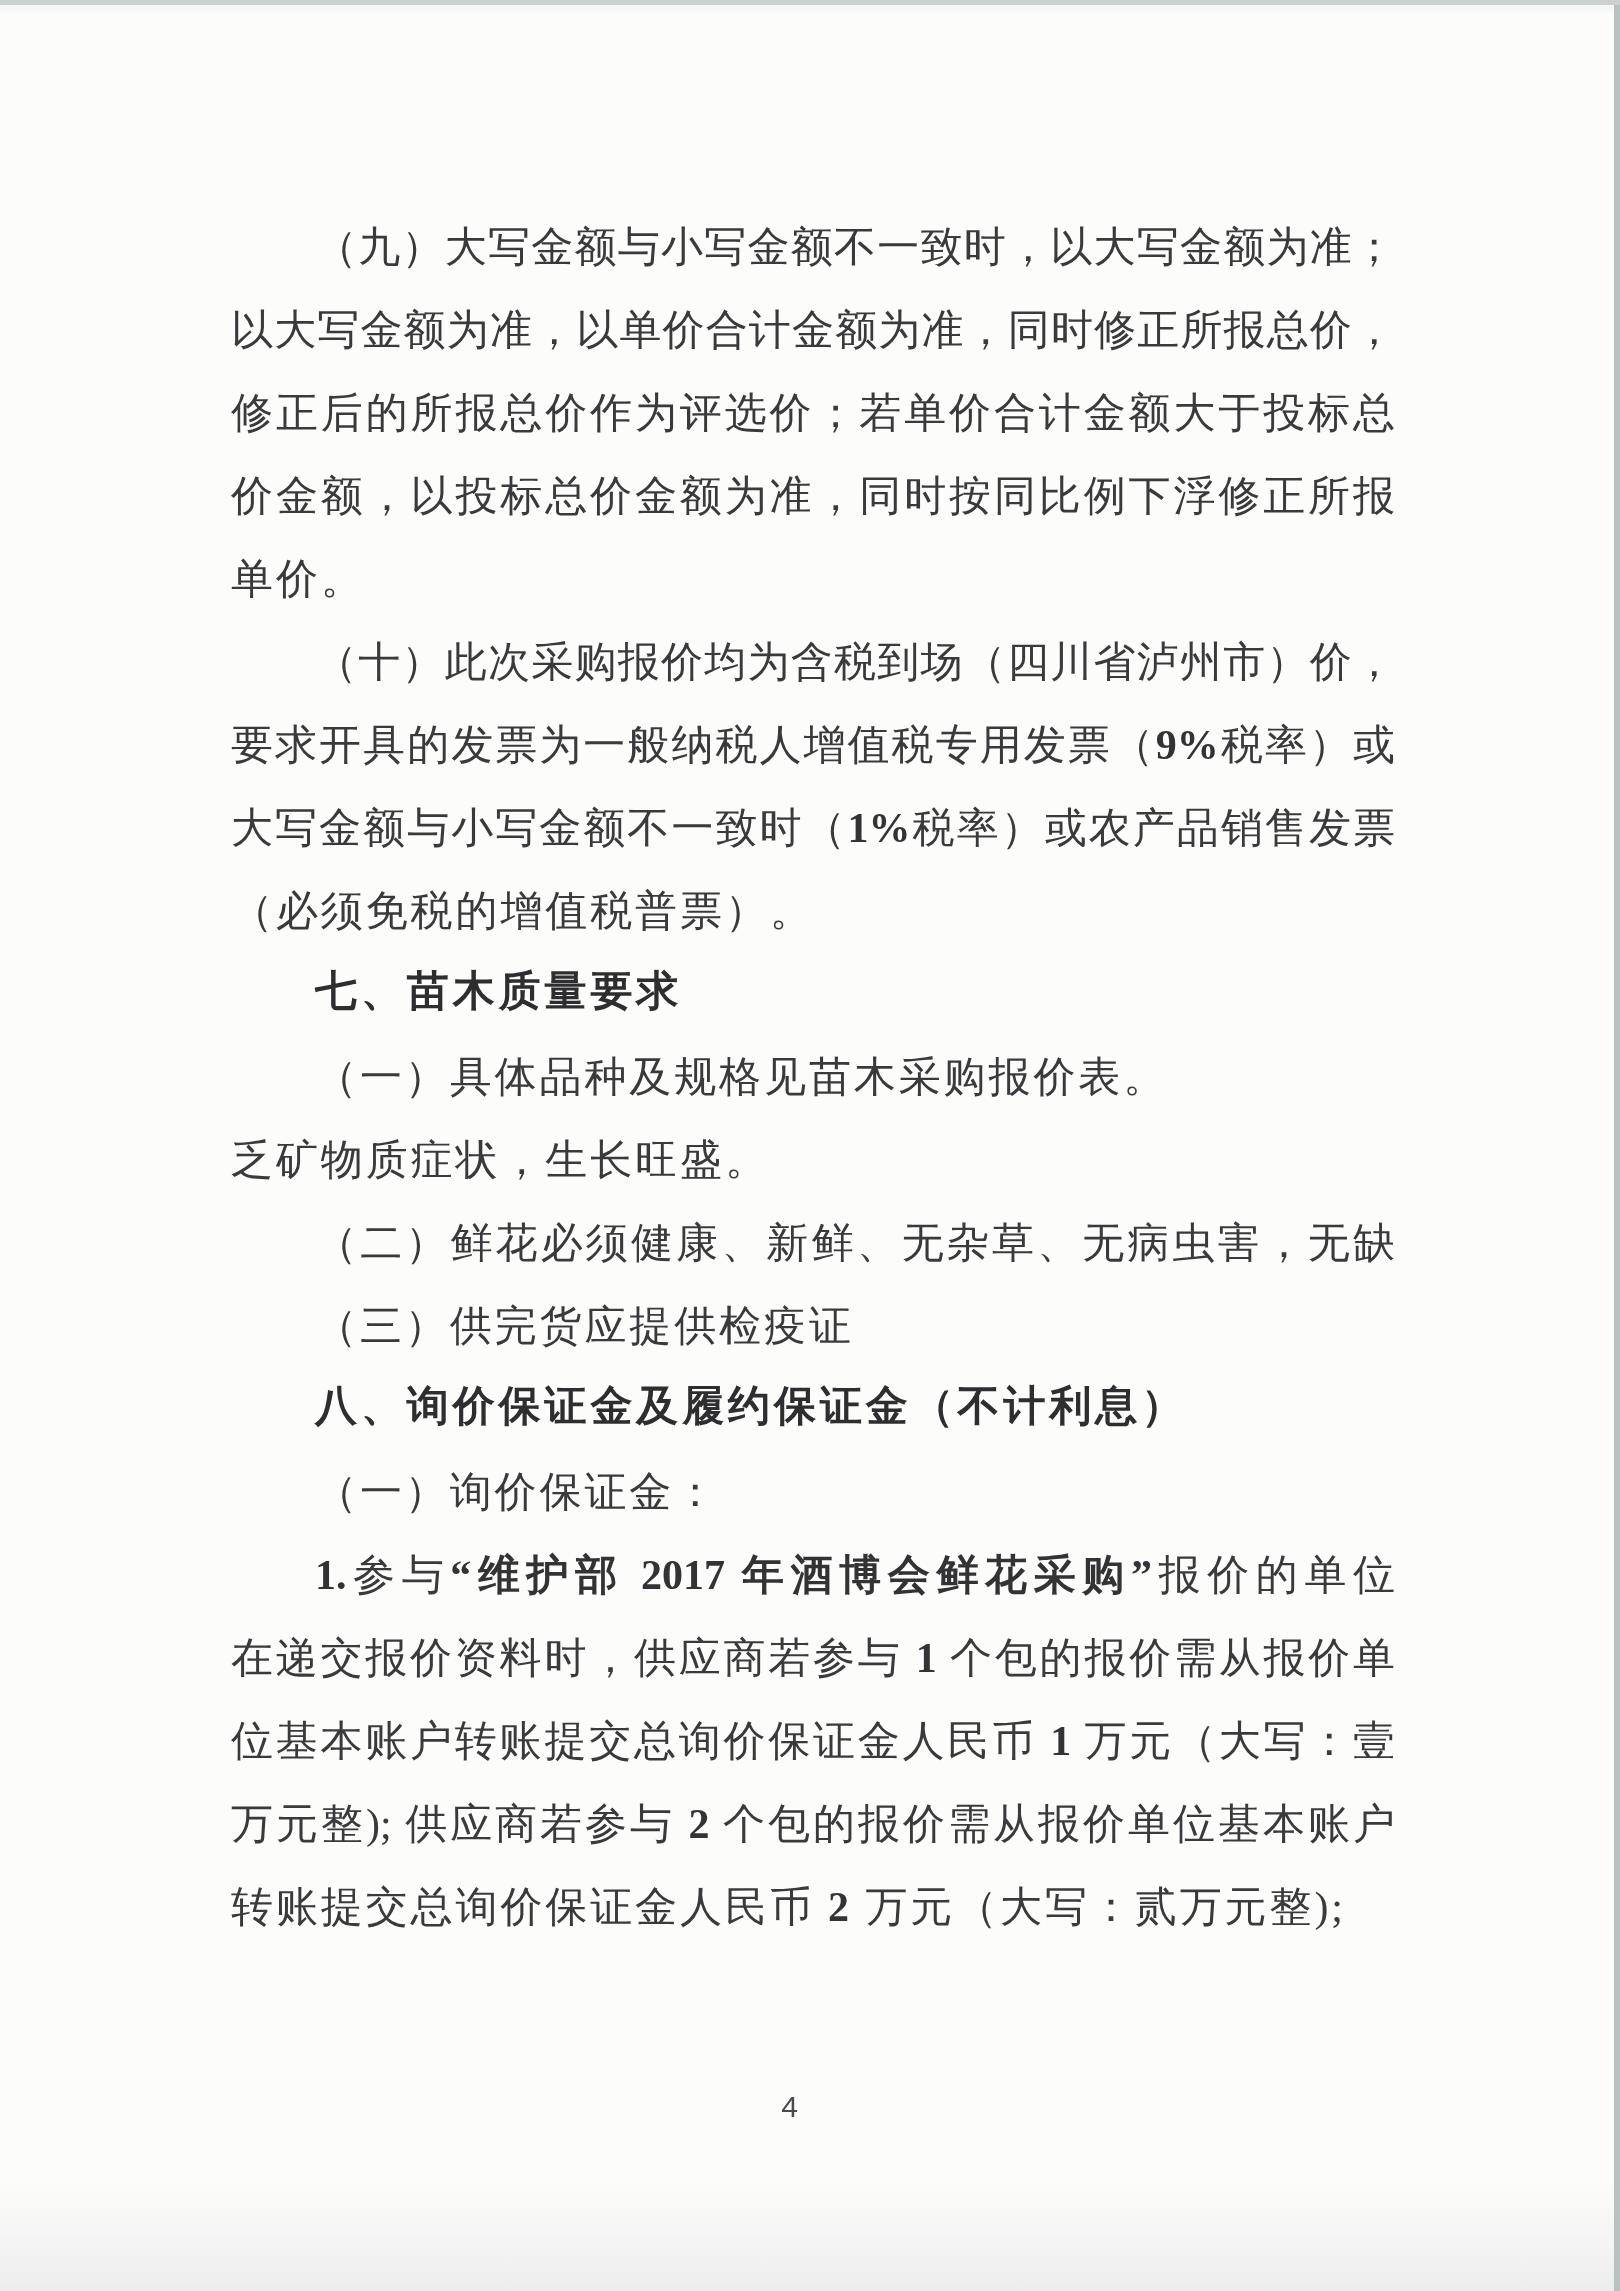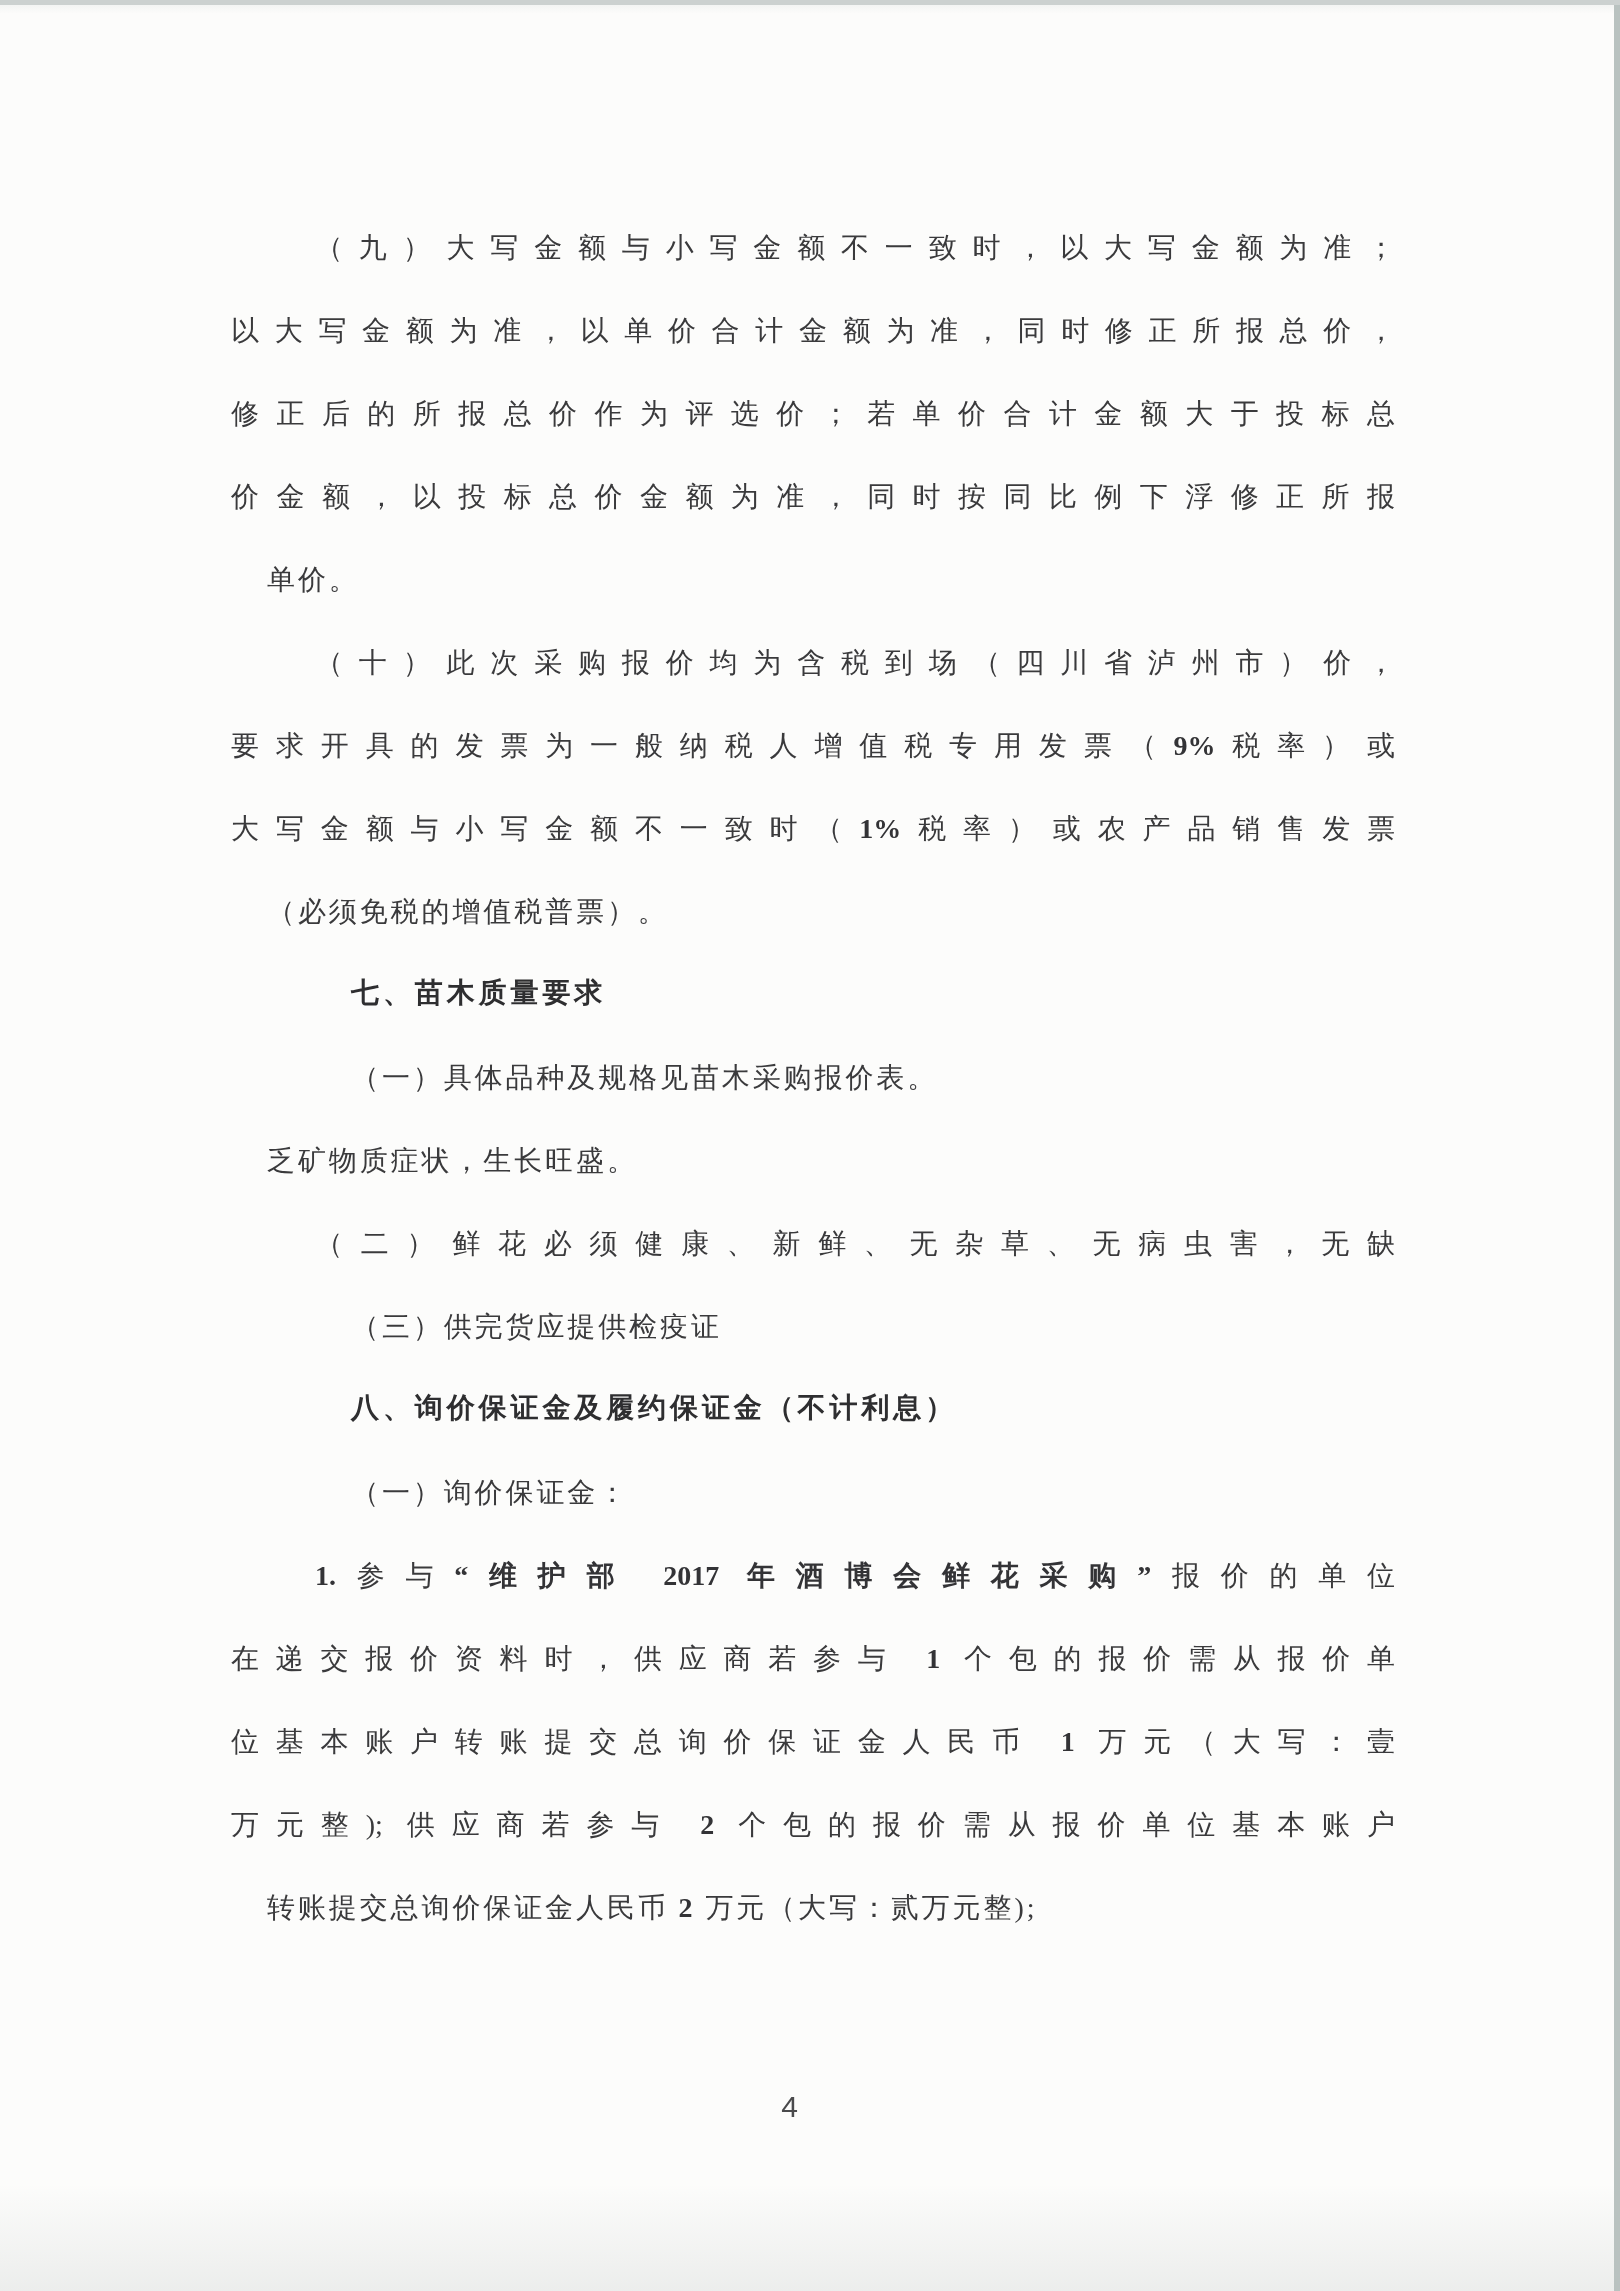--- a/index.html
+++ b/index.html
@@ -21,28 +21,28 @@
   }
   .edge-right {
     position: absolute; top: 4.9px; right: 0; width: 5.9px; bottom: 0;
     background: #b9c2c0;
   }
   .content {
     position: absolute; left: 231px; top: 206px; width: 1164px;
   }
   .ln {
     height: 83px; line-height: 83px;
-    font-size: 28px;
+    font-size: 42px;
     text-align: justify;
     text-align-last: justify;
     letter-spacing: 0;
     color: #3a3a3c;
   }
   .ln.indent { padding-left: 84px; }
-  .ln.last { text-align-last: left; letter-spacing: 2.9px; margin-left: 36px; }
+  .ln.last { text-align-last: left; letter-spacing: 2.9px; }
   .ln.heading {
     font-family: Liberation Mono, monospace;
     font-weight: 700;
     color: #2e2e30;
     letter-spacing: 3.9px;
   }
   .ln .b { font-weight: 700; color: #333336; }
   .footer {
     position: absolute; top: 2090px; left: 231px; width: 1117px;
     text-align: center;

